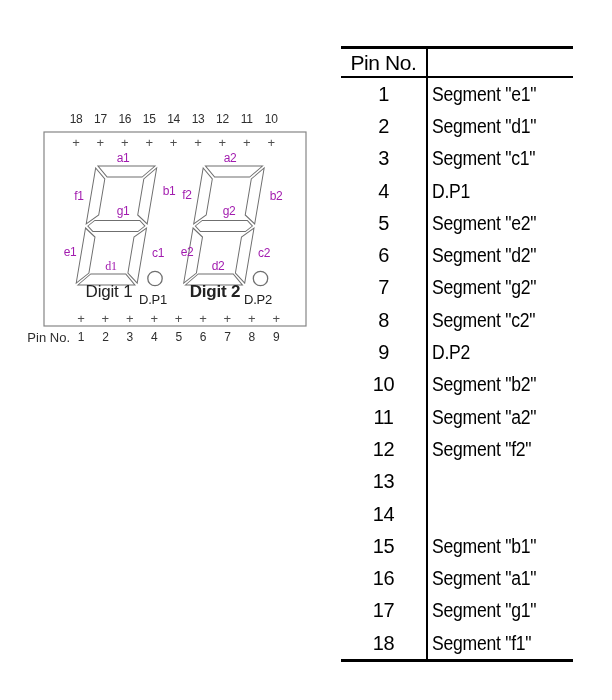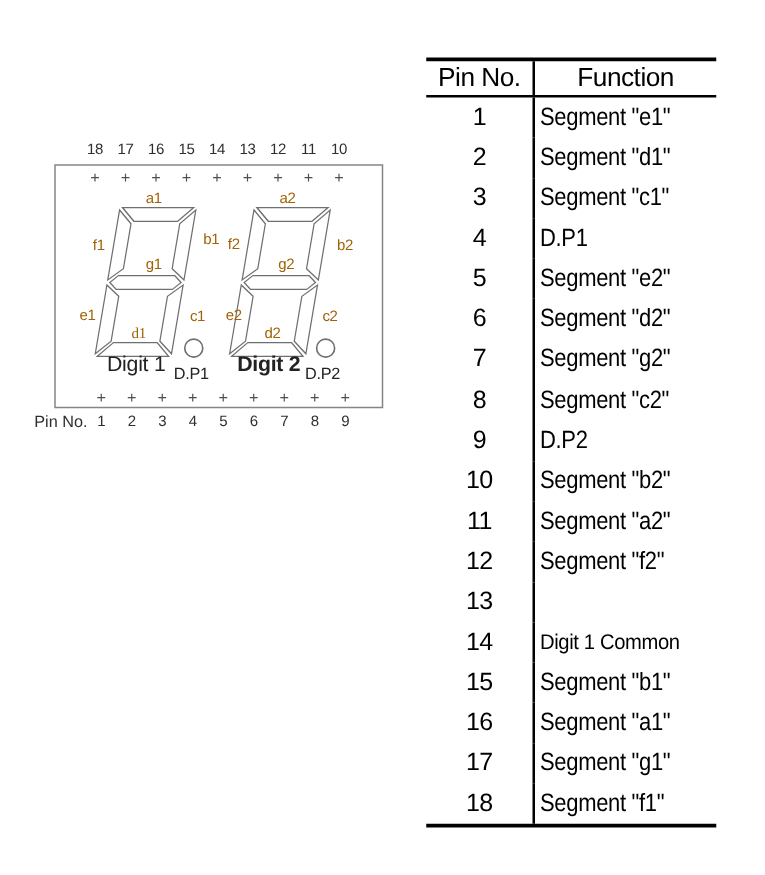--- a/index.html
+++ b/index.html
@@ -3,21 +3,21 @@
 <meta charset="utf-8">
 <style>
   html,body { margin:0; padding:0; background:#ffffff; }
   body { width:612px; height:700px; font-family:"Liberation Sans", sans-serif; color:#1a1a1a; }
   .stage { position:relative; width:612px; height:700px; background:#fff; overflow:hidden; }
 
   
   .abs { position:absolute; transform:translate(-50%,-50%); white-space:nowrap; line-height:1; }
   .pin-num   { font-size:12px; color:#2e2e2e; letter-spacing:-0.3px; }
   .plus      { font-size:13px; color:#4f4f4f; font-weight:400; }
-  .seg-label { font-size:12px; color:#a16207; letter-spacing:-0.3px; }
+  .seg-label { font-size:12px; color:#a21caf; letter-spacing:-0.3px; }
   .digit-label { font-size:17px; color:#222222; letter-spacing:-0.2px; }
   .dp-label  { font-size:13px; color:#222222; letter-spacing:-0.2px; }
   .pinno-label { font-size:13px; color:#2e2e2e; transform:translate(-100%,-50%); }
   .diagram-svg { position:absolute; left:0; top:0; }
   .seg  { fill:#ffffff; stroke:#6f6f6f; stroke-width:1; }
   .pkg  { fill:none; stroke:#858585; stroke-width:1.2; }
   .dpc  { fill:#ffffff; stroke:#6f6f6f; stroke-width:1.3; }
 
   
   .pintable { position:absolute; left:341px; top:46px; width:232px;
@@ -123,23 +123,20 @@
         <span class="abs dp-label" style="left: 258px; top: 299px;">D.P2</span>
       </div>
     <span class="abs pinno-label" style="left:70px; top:337px;">Pin No.</span>
   </div>
 
   <div class="pintable">
     <div class="trow header">
       <div class="cell-pin">
         <span class="hdr-txt">Pin No.</span>
       </div>
-      <div class="cell-fn">
-        <span class="hdr-txt">Function</span>
-      </div>
     </div>
     <div id="table-body">
         <div class="trow">
           <div class="cell-pin">1</div>
           <div class="cell-fn">
             <span class="fn-txt">Segment "e1"</span>
           </div>
         </div>
         <div class="trow">
           <div class="cell-pin">2</div>
@@ -205,23 +202,20 @@
           <div class="cell-pin">12</div>
           <div class="cell-fn">
             <span class="fn-txt">Segment "f2"</span>
           </div>
         </div>
         <div class="trow">
           <div class="cell-pin">13</div>
         </div>
         <div class="trow">
           <div class="cell-pin">14</div>
-          <div class="cell-fn">
-            <span class="fn-txt small">Digit 1 Common</span>
-          </div>
         </div>
         <div class="trow">
           <div class="cell-pin">15</div>
           <div class="cell-fn">
             <span class="fn-txt">Segment "b1"</span>
           </div>
         </div>
         <div class="trow">
           <div class="cell-pin">16</div>
           <div class="cell-fn">

